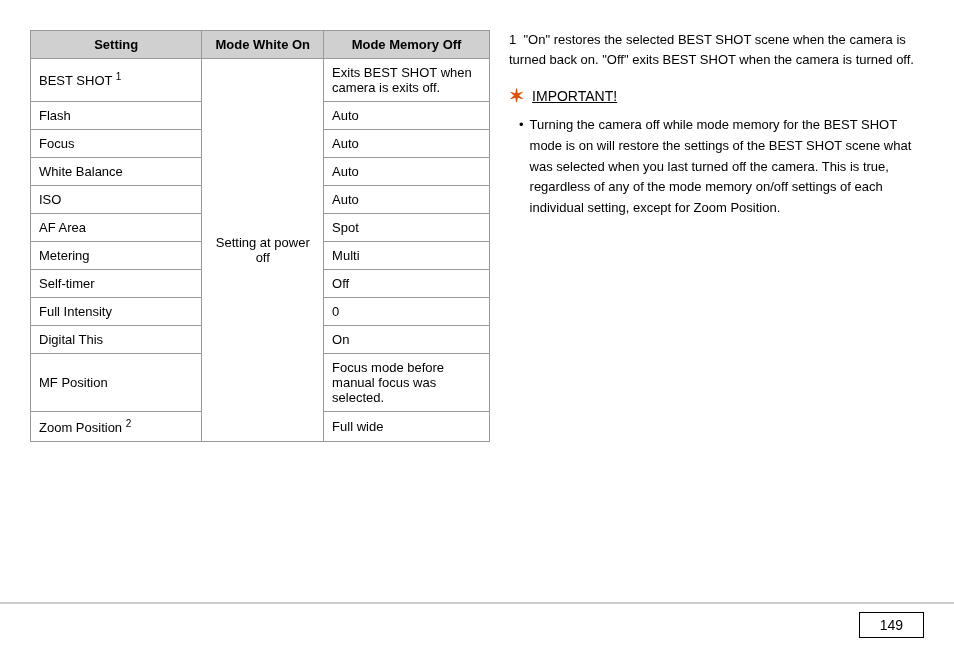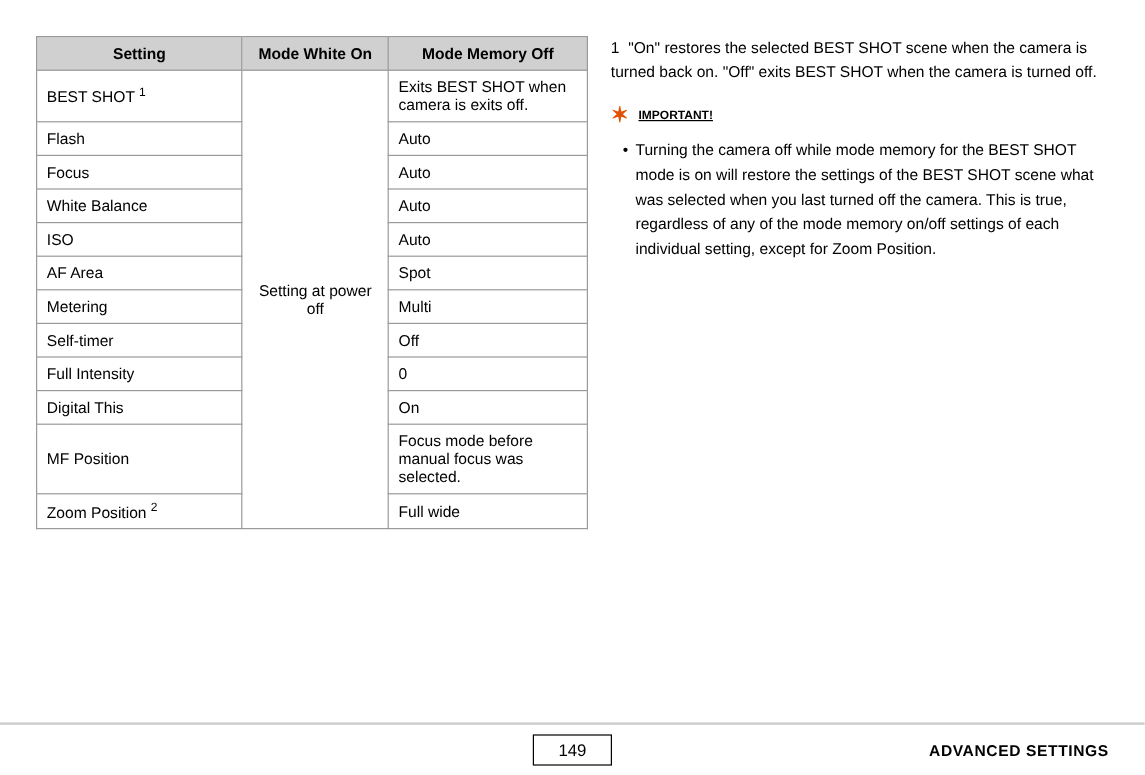--- a/index.html
+++ b/index.html
@@ -85,22 +85,22 @@
       margin-bottom: 8px;
     }
 
     .star-icon {
       color: #e05000;
       font-size: 18px;
       font-weight: bold;
     }
 
     .important-label {
-      font-weight: bold;
-      font-size: 10px;
+      font-weight: normal;
+      font-size: 14px;
       text-decoration: underline;
     }
 
     .important-body {
       font-size: 13px;
       line-height: 1.6;
       padding-left: 10px;
     }
 
     .bullet-item {
@@ -242,15 +242,14 @@
           </div>
         </div>
       </div>
     </div>
 
   </div>
 
   <div class="footer">
     <div class="footer-left"></div>
     <div class="page-number-box">149</div>
-    <div class="footer-right">ADVANCED SETTINGS</div>
   </div>
 </div>
 
 </body></html>

